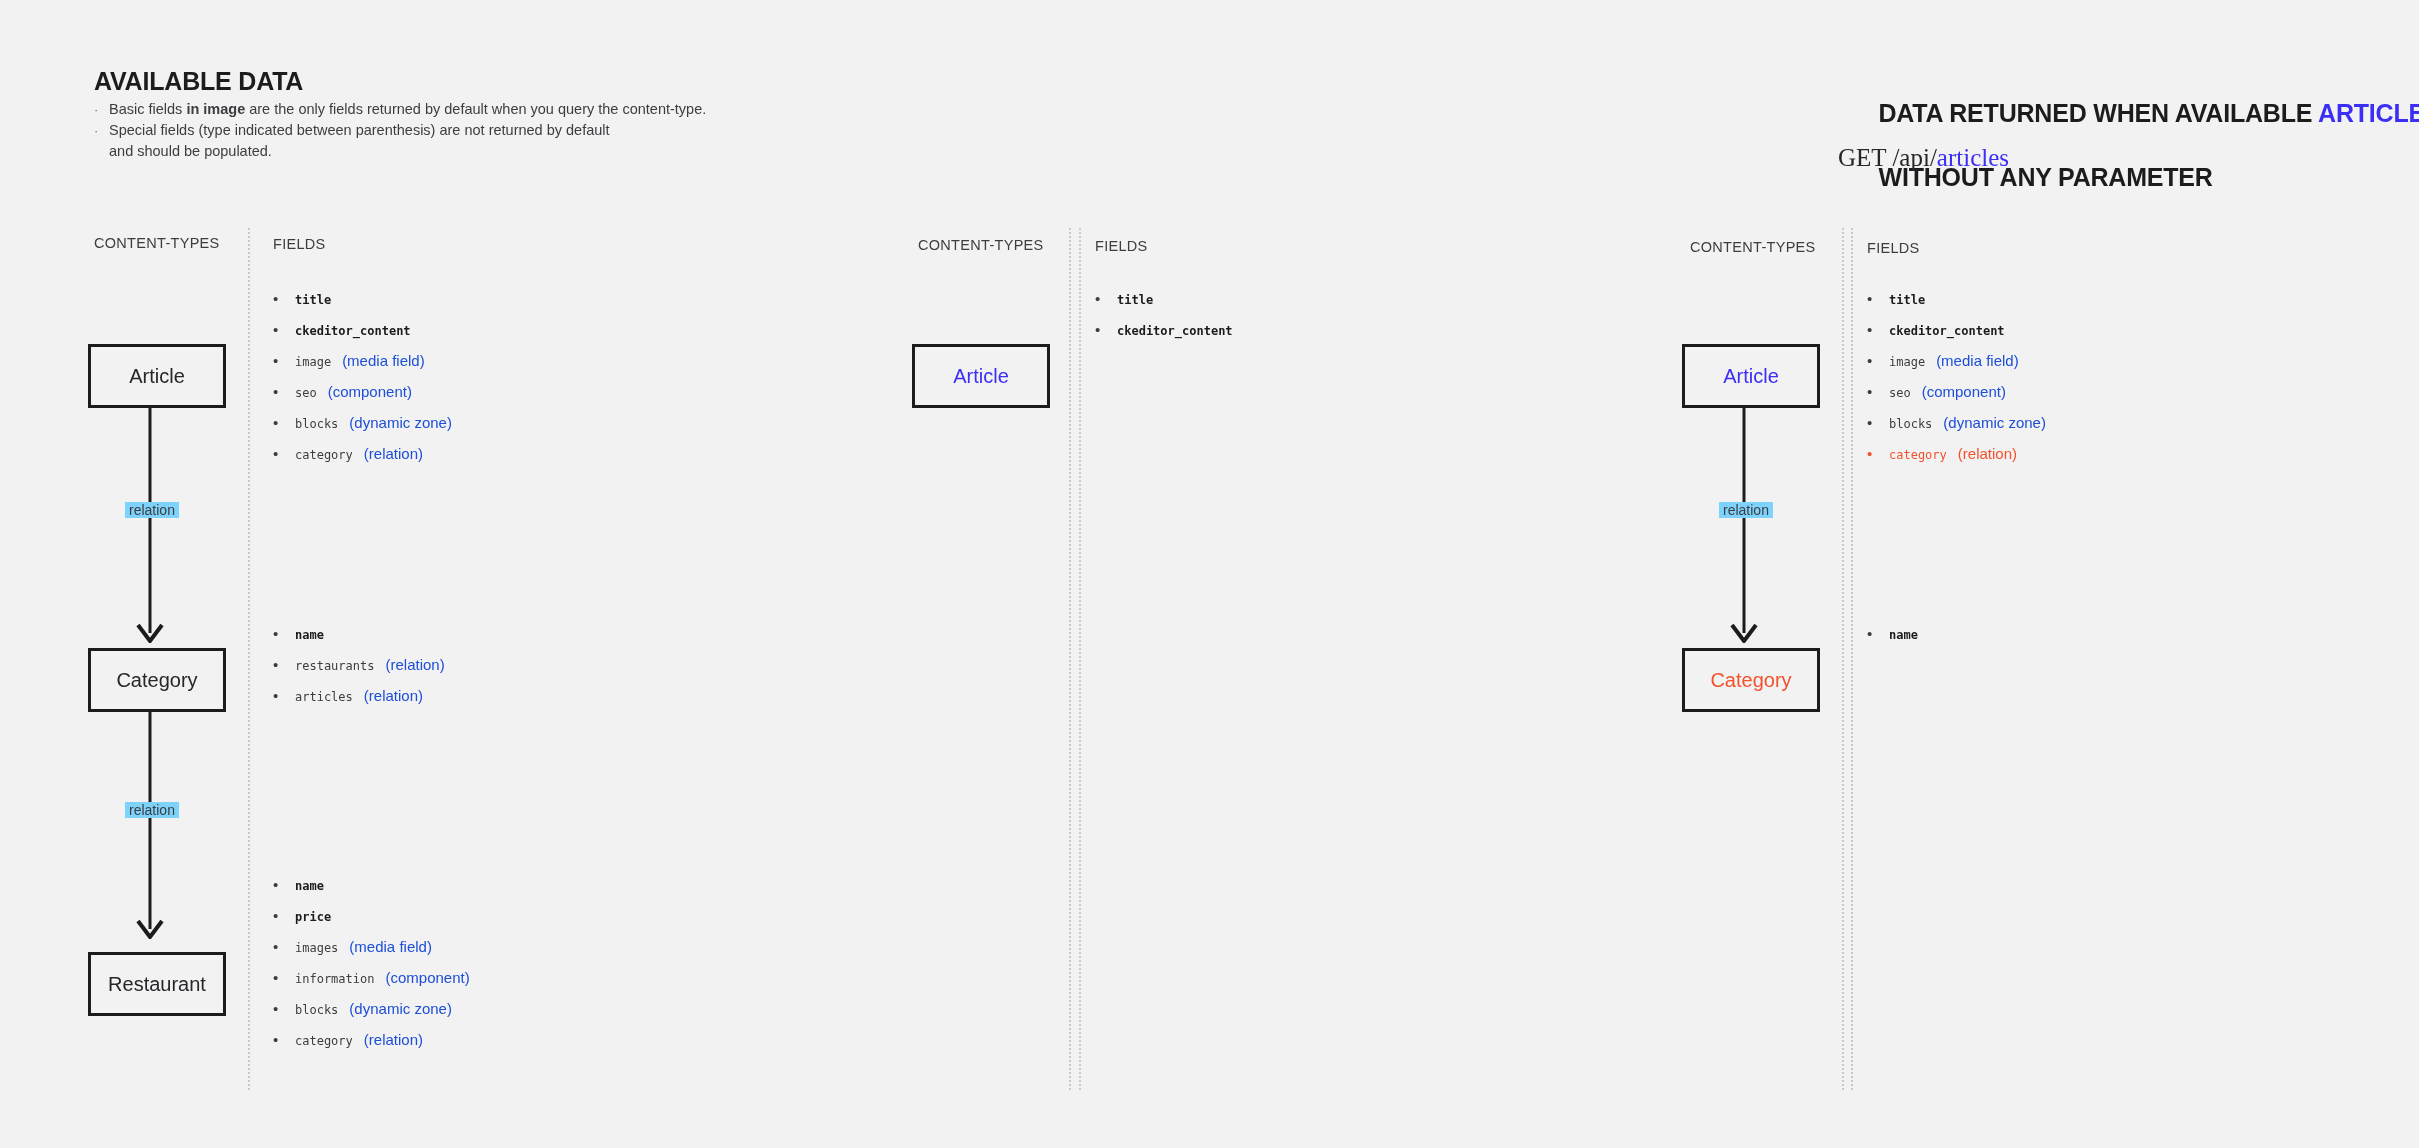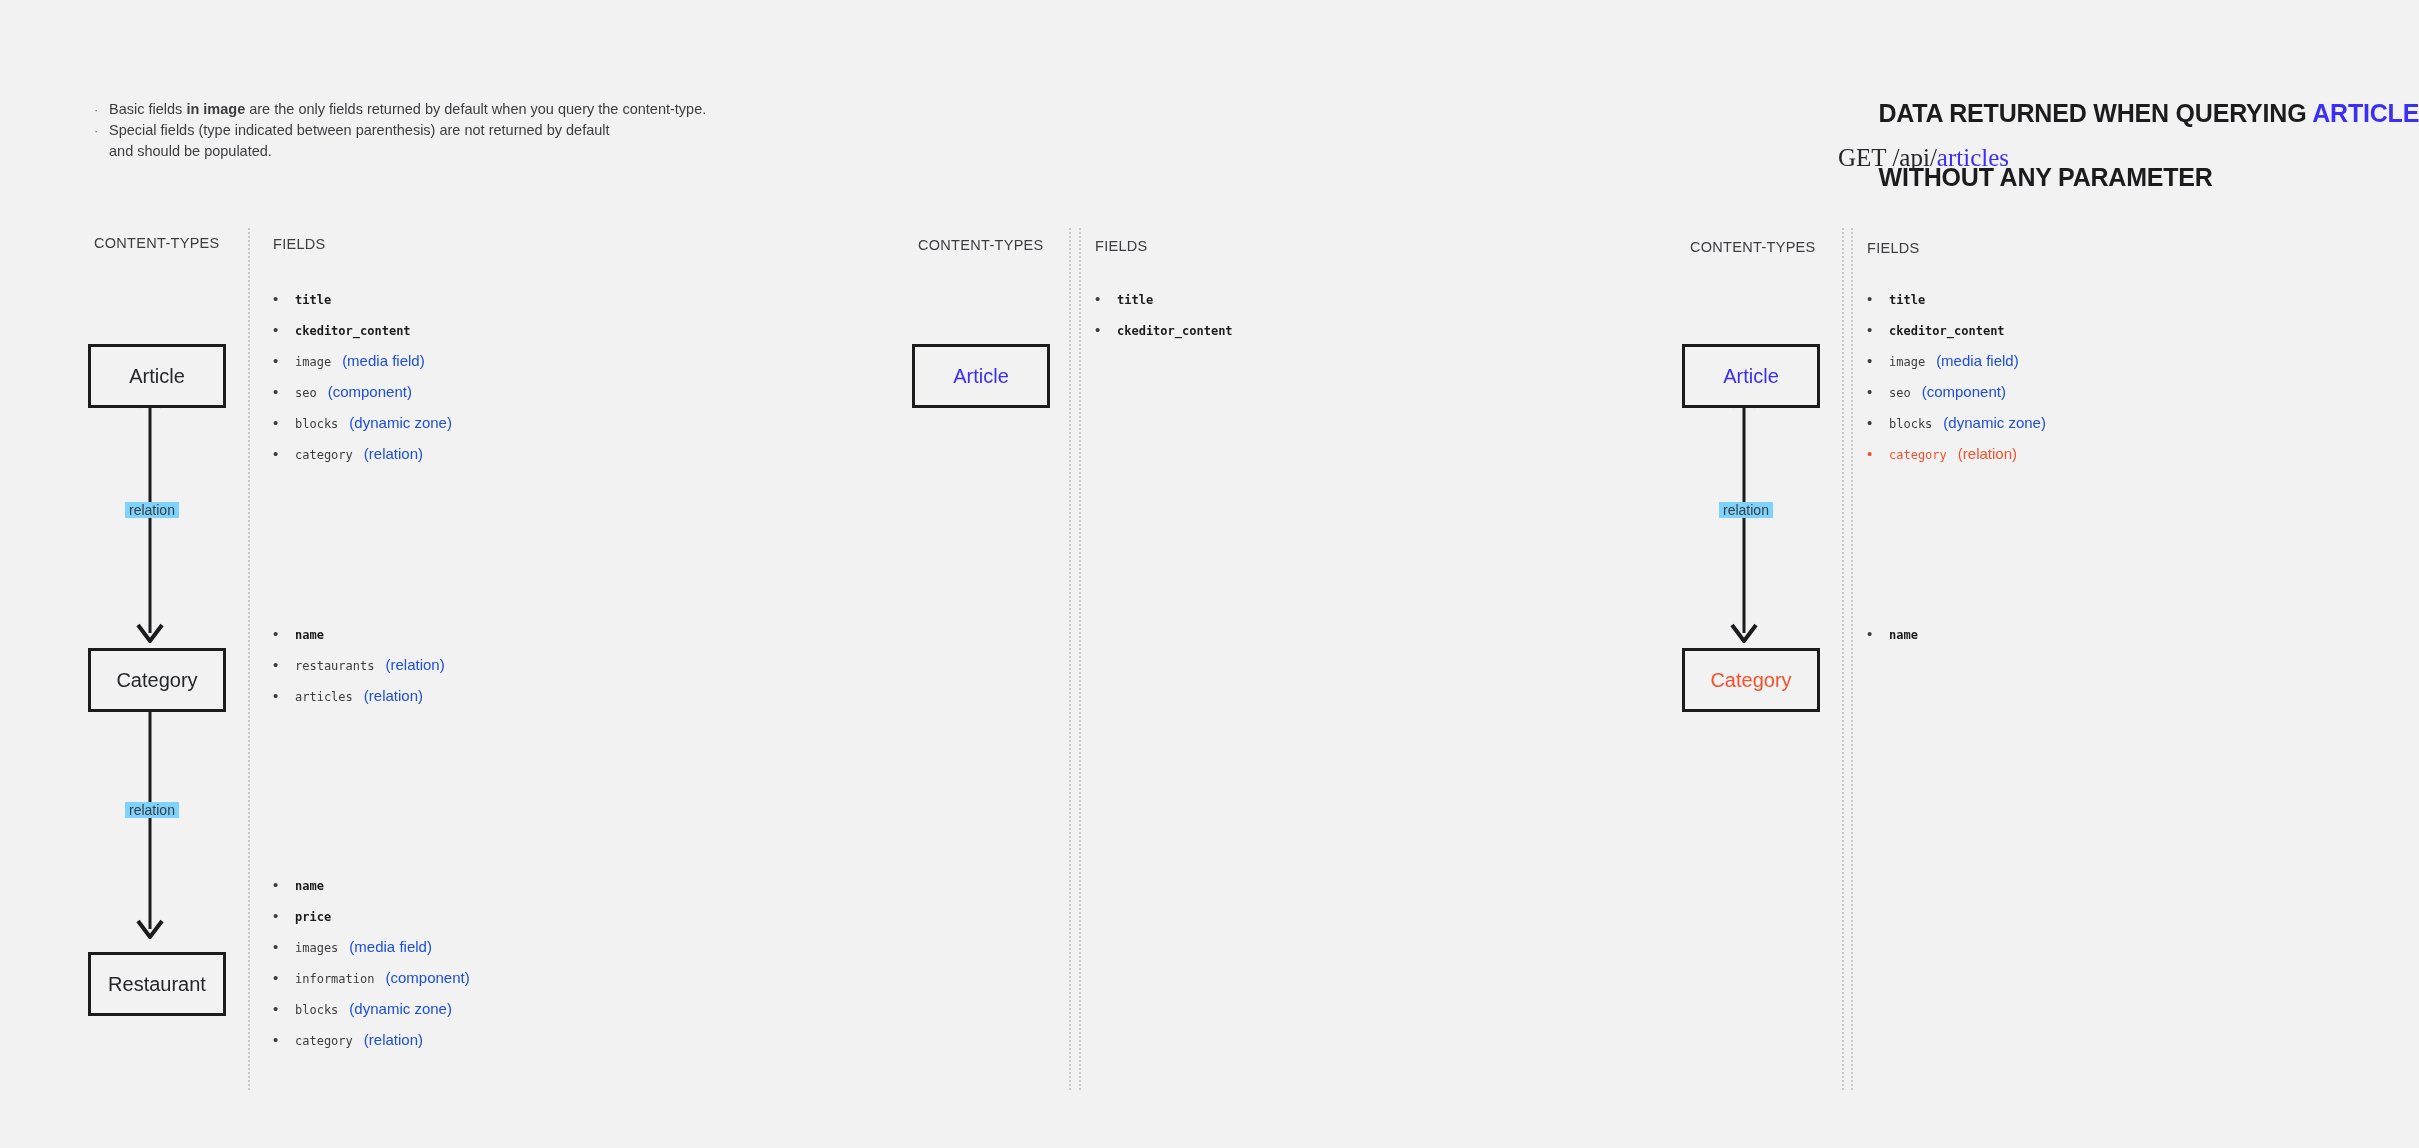--- a/index.html
+++ b/index.html
@@ -128,20 +128,21 @@
 </head>
 <body>
 
 <div class="page">
 
   <div class="panel-sep" id="sep-1"></div>
   <div class="panel-sep" id="sep-2"></div>
 
   <section class="panel" id="panel-available">
 
+    <h1 class="heading" id="h-available">AVAILABLE DATA</h1>
 
     <div class="sub-bullets" id="avail-bullets">
         <div class="b-row">
           <span class="b-dot">·</span>
           <span class="b-txt"><span>Basic fields </span><b>in image</b><span> are the only fields returned by default when you query the content-type.</span></span>
         </div>
         <div class="b-row">
           <span class="b-dot">·</span>
           <span class="b-txt"><span>Special fields (type indicated between parenthesis) are not returned by default</span><span style="white-space: pre-line;">
 and should be populated.</span></span>
@@ -251,21 +252,21 @@
           <span class="fdot">•</span>
           <span class="fname">category</span>
           <span class="ftype">(relation)</span>
         </div>
       </div>
   </section>
 
   <section class="panel" id="panel-noparam">
 
     <h1 class="heading" id="h-noparam">
-      <span>DATA RETURNED WHEN QUERYING </span><span class="accent">ARTICLES</span><br>
+      <span>DATA RETURNED WHEN AVAILABLE </span><span class="accent">ARTICLES</span><br>
       <span>WITHOUT ANY PARAMETER</span>
     </h1>
 
     <div class="endpoint" id="ep-noparam">
       <span>GET </span><span>/api/</span><span class="accent">articles</span><span></span>
     </div>
 
     <div class="col-label" style="left:-2px; top:237px;">CONTENT-TYPES</div>
     <div class="col-label" style="left:175px; top:238px;">FIELDS</div>
 

